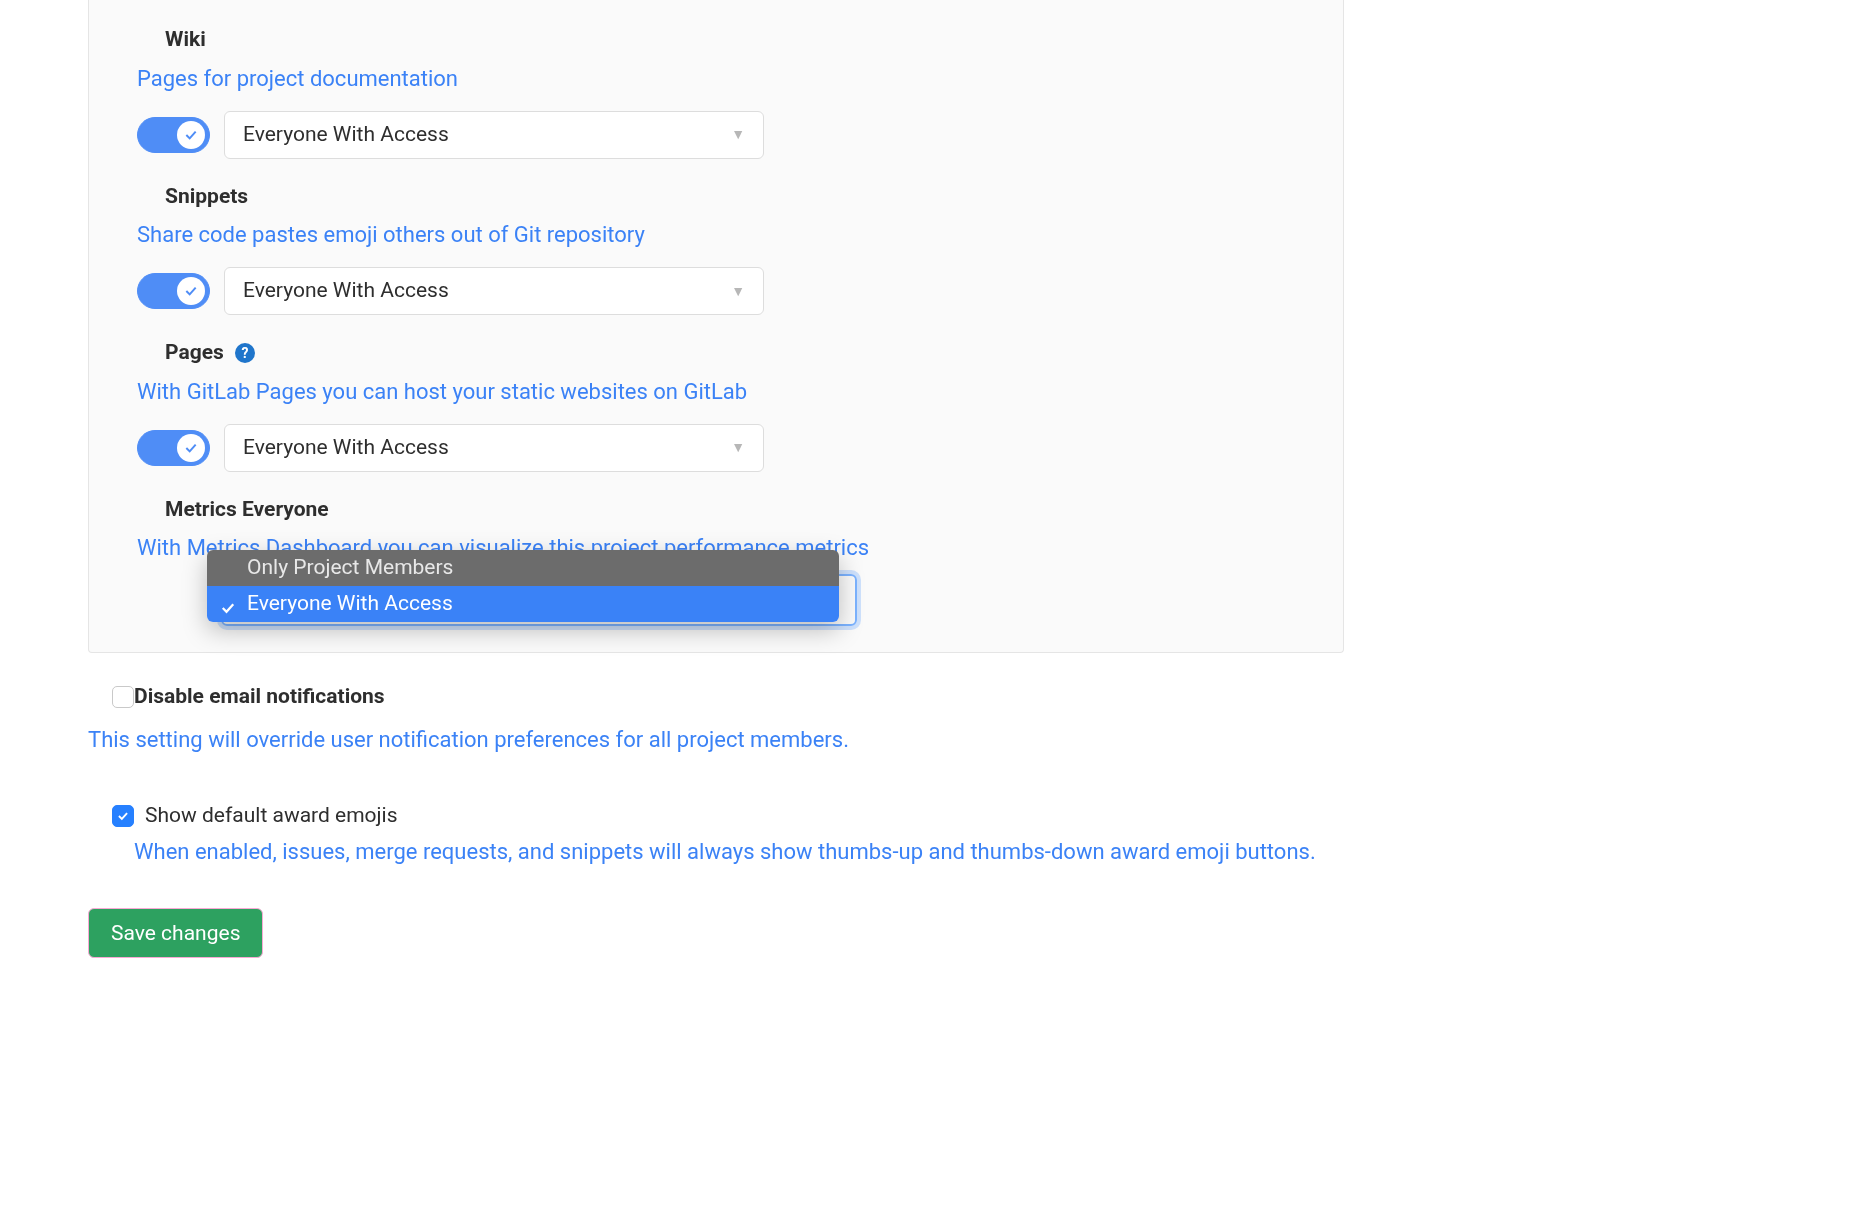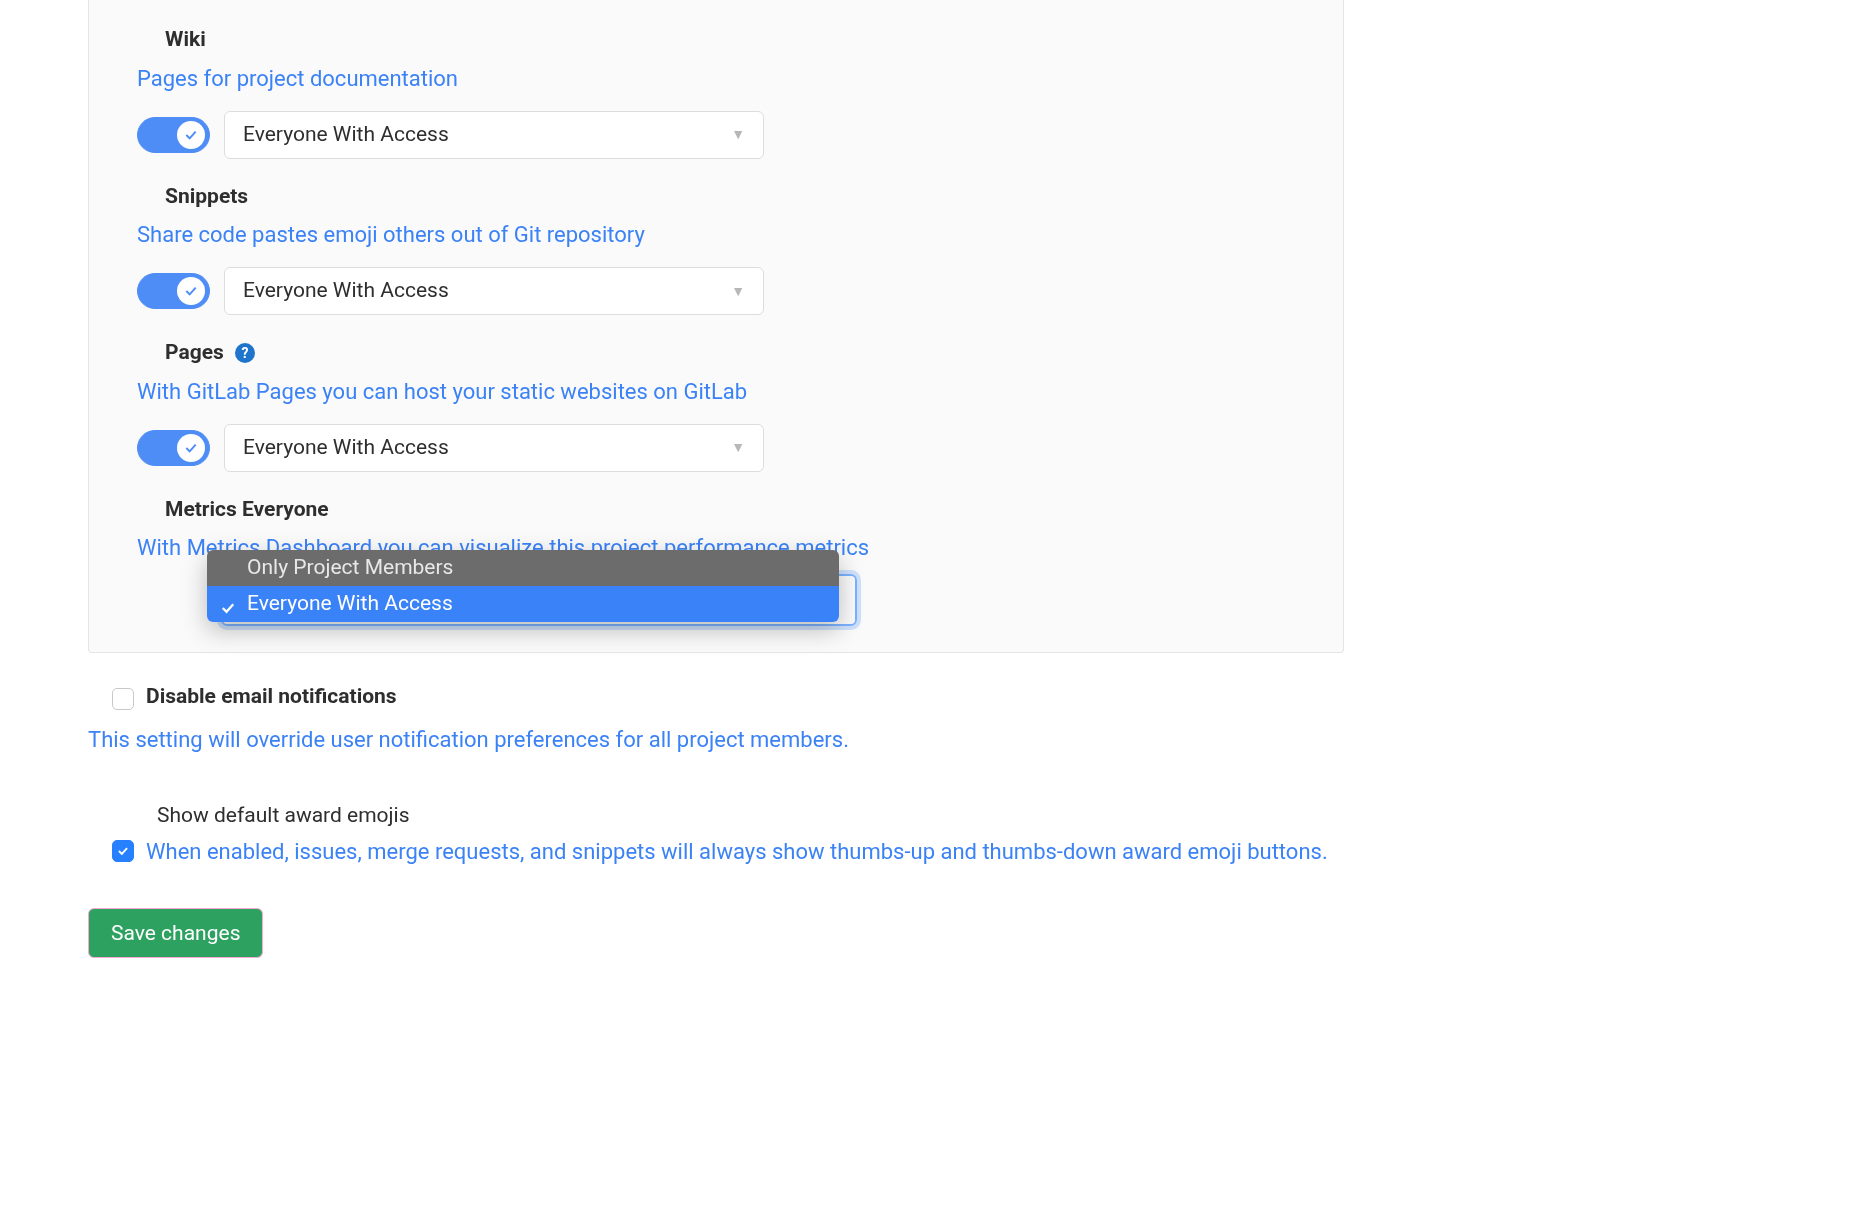--- a/index.html
+++ b/index.html
@@ -145,22 +145,21 @@
       stroke: #fff;
       stroke-width: 3;
       fill: none;
     }
     .outer {
       padding-left: 88px;
       padding-right: 88px;
     }
     .checkbox-row {
       display: flex;
-      align-items: center;
-      gap: 12px;
+      align-items: flex-start;
       margin-bottom: 10px;
       padding-left: 24px;
     }
     .checkbox {
       width: 22px;
       height: 22px;
       border: 1.5px solid #c9c9c9;
       border-radius: 5px;
       background: #fff;
       flex-shrink: 0;

